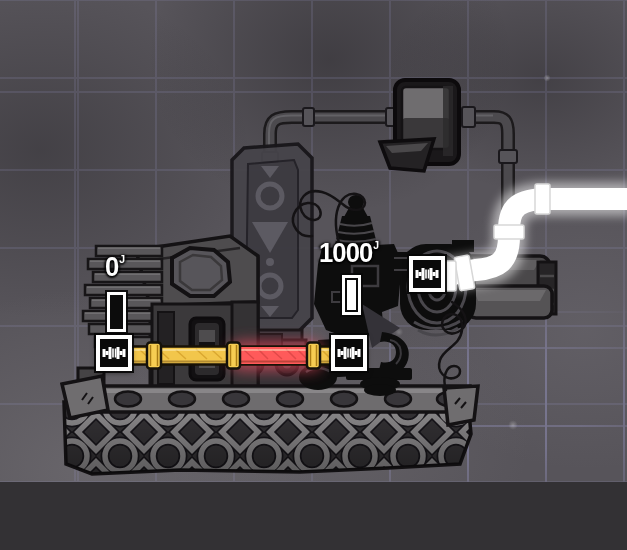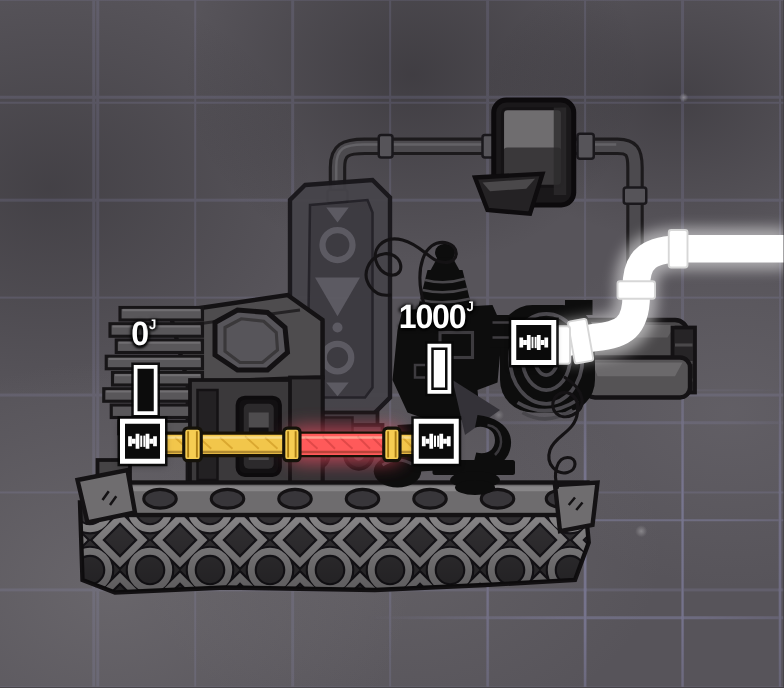--- a/index.html
+++ b/index.html
@@ -1,17 +1,17 @@
 <!DOCTYPE html>
 <html><head>
 <meta charset="utf-8">
 <style>
   html,body{margin:0;padding:0;background:#333134;}
   #stage{
-    position:relative;width:627px;height:550px;overflow:hidden;
+    position:relative;width:627px;height:482px;overflow:hidden;
     font-family:"Liberation Sans",sans-serif;
     background:
       radial-gradient(220px 160px at 540px 80px, rgba(30,28,32,.35), transparent 70%),
       radial-gradient(260px 220px at 330px 60px, rgba(36,34,38,.45), transparent 70%),
       radial-gradient(300px 240px at 40px 150px, rgba(38,36,40,.40), transparent 70%),
       radial-gradient(340px 260px at 90px 470px, rgba(150,147,150,.28), transparent 70%),
       radial-gradient(300px 220px at 320px 440px, rgba(140,137,140,.22), transparent 70%),
       radial-gradient(260px 200px at 585px 330px, rgba(145,142,150,.18), transparent 70%),
       var(--background,#57545a);
   }

